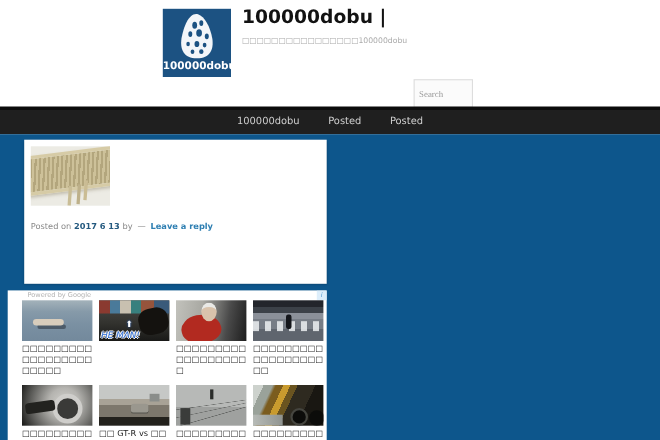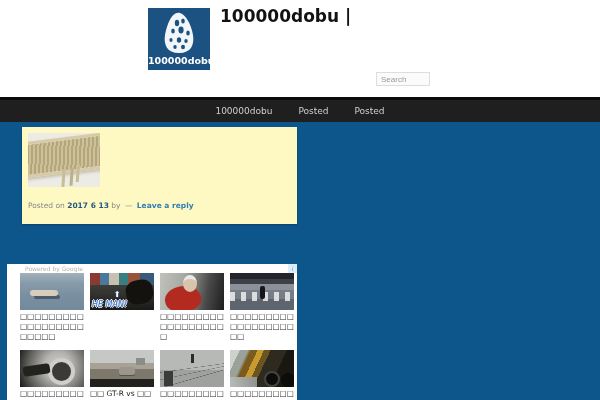--- a/index.html
+++ b/index.html
@@ -13,34 +13,34 @@
   
   .header { position:absolute; left:0; top:0; width:600px; height:97px; background:#fff; }
   .logo { position:absolute; left:148px; top:8px; width:62px; height:62px; background:#1c5282;
     display:block; }
   .logo svg { position:absolute; left:14px; top:3px; }
   .logo-label { position:absolute; left:0; right:0; bottom:4px; text-align:center;
     color:#fff; font-weight:bold; font-size:9.5px; letter-spacing:0; }
   .site-title { position:absolute; left:220px; top:6px; font-size:17px; font-weight:bold; color:#121212; }
   .site-tagline { position:absolute; left:220px; top:33px; font-size:7px; color:#aaa; letter-spacing:0; }
   .search-box { position:absolute; left:376px; top:72px; width:54px; height:14px;
-    border:1px solid #ddd; background:#fbfbfb; font-size:8px; color:#444; padding:0 4px;
-    font-family:Liberation Sans, sans-serif; }
+    border:1px solid #ddd; background:#fbfbfb; font-size:8px; color:#444; padding:12px 4px;
+    font-family:Liberation Serif, serif; }
   .search-box::placeholder { color:#999; }
 
   
   .nav { position:absolute; left:0; top:97px; width:600px; height:25px; background:#1f1f1f;
     border-top:3px solid #0b0b0b; display:flex; align-items:center; justify-content:center; gap:26px; }
   .nav a { color:#cfcfcf; font-size:9px; text-decoration:none; cursor:pointer; }
 
   
   .main { position:absolute; left:0; top:122px; width:600px; height:278px; background:#0d568c; }
 
   
-  .card { position:absolute; left:22px; top:5px; width:275px; height:97px; background:#fef9c3;
+  .card { position:absolute; left:22px; top:5px; width:275px; height:131px; background:#ffffff;
     box-shadow:0 1px 2px rgba(0,0,0,.25);padding-left:10px; }
   .post-thumb { position:absolute; left:6px; top:6px; width:72px; height:54px; background:#ecebe4;
     overflow:hidden; cursor:pointer; }
   .post-thumb::before { content:""; position:absolute; left:-6px; top:4px; width:84px; height:30px;
     background:repeating-linear-gradient(100deg,#b3a67d 0 2px,#cdc199 2px 4px);
     border:3px solid #d6cba6; border-radius:4px; transform:rotate(-7deg); box-shadow:0 2px 3px rgba(120,110,80,.35); }
   .post-thumb::after { content:""; position:absolute; left:34px; top:36px; width:3px; height:18px;
     background:#c9bd96; box-shadow:8px -2px 0 #bdb08a, 14px -6px 0 #cabc94; transform:rotate(4deg); }
   .post-meta1 { position:absolute; left:6px; top:74px; font-size:7.5px; color:#888; }
   .post-meta1 .date { color:#24597f; font-weight:bold; text-decoration:none; cursor:pointer; }
@@ -122,20 +122,21 @@
         <ellipse cx="26" cy="22" rx="1.8" ry="2.6" fill="#1c5282"></ellipse>
         <ellipse cx="9" cy="29" rx="1.6" ry="2.0" fill="#1c5282"></ellipse>
         <ellipse cx="17" cy="29" rx="2.2" ry="2.8" fill="#1c5282"></ellipse>
         <ellipse cx="24" cy="30" rx="1.7" ry="2.1" fill="#1c5282"></ellipse>
         <ellipse cx="13" cy="36" rx="1.7" ry="2.0" fill="#1c5282"></ellipse>
         <ellipse cx="21" cy="36" rx="2.0" ry="2.2" fill="#1c5282"></ellipse>
       </svg>
       <span class="logo-label">100000dobu</span>
     </a>
     <div class="site-title">100000dobu |</div>
+    <div class="site-tagline">□□□□□□□□□□□□□□□□100000dobu</div>
     <input class="search-box" type="text" placeholder="Search" style="">
   </div>
 
   <div class="nav">
     <a>100000dobu</a>
     <a>Posted</a>
     <a>Posted</a>
   </div>
 
   <div class="main">

